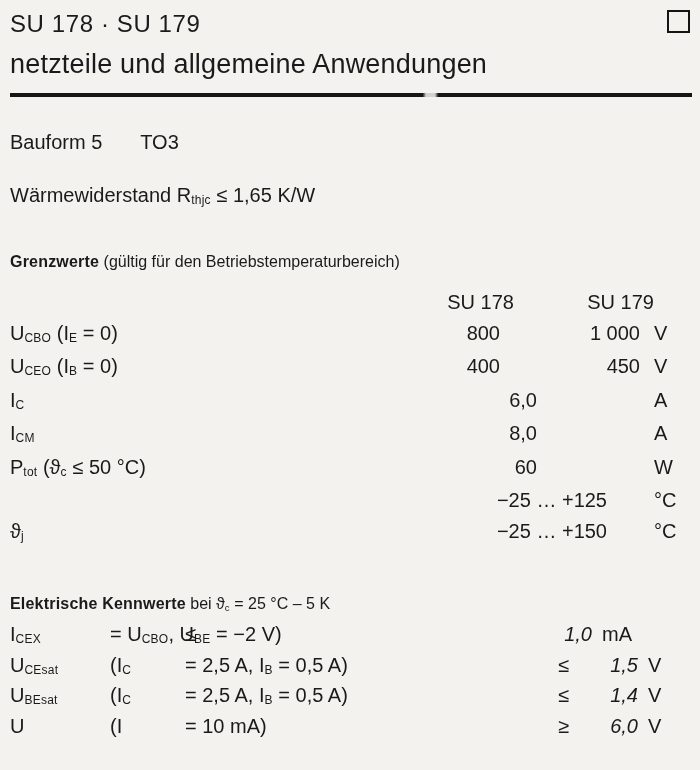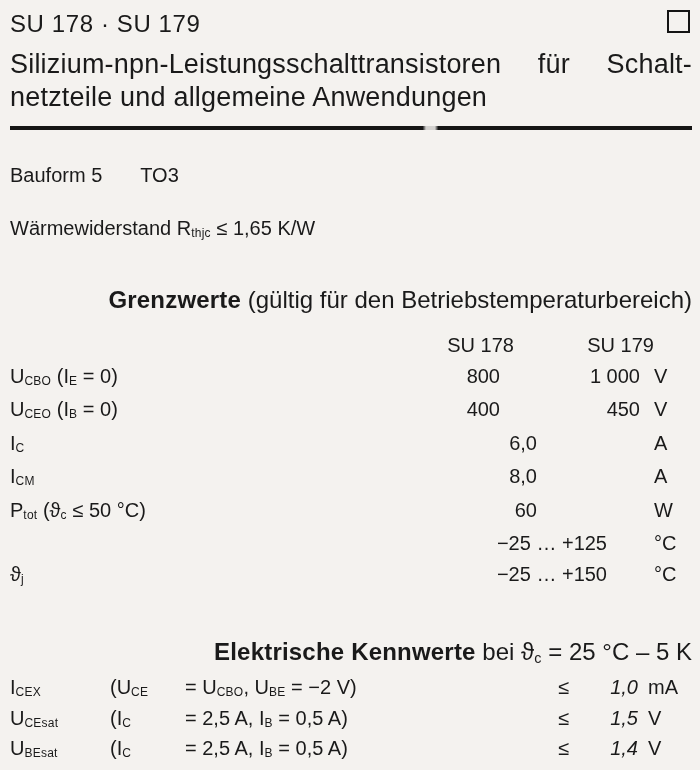--- a/index.html
+++ b/index.html
@@ -49,21 +49,21 @@
       #151515 0%, #151515 60.5%,
       rgba(21,21,21,0.15) 61%, rgba(21,21,21,0.15) 62.3%,
       #151515 62.8%, #151515 100%);
   }
 
   .body-text { font-size: 20px; }
 
   .bauform-line { margin-top: 34px; display: flex; gap: 38px; align-items: baseline; }
   .thermal-line { margin-top: 30px; }
 
-  .section-heading { margin-top: 46px; font-size: 24px; text-align: right; }
+  .section-heading { margin-top: 46px; font-size: 16px; }
   .section-heading b { font-weight: 700; letter-spacing: 0.2px; }
 
   
   .gtable { margin-top: 16px; }
   .grow {
     display: grid;
     grid-template-columns: 1fr 76px 140px 52px;
     align-items: baseline;
     line-height: 30.5px;
     font-size: 20px;
@@ -91,21 +91,20 @@
 </style>
 </head>
 <body>
 
 <div class="page">
 
   <div class="doc-title">SU 178 · SU 179</div>
   <div class="corner-box"></div>
 
   <div class="subtitle">
-    <div class="l1">Silizium-npn-Leistungsschalttransistoren für Schalt-</div>
     <div class="l2">netzteile und allgemeine Anwendungen</div>
   </div>
 
   <div class="rule-thick"></div>
 
   <div class="body-text bauform-line">
     <span>Bauform 5</span>
     <span>TO3</span>
   </div>
 
@@ -162,21 +161,20 @@
       </div>
   </div>
 
   <div class="section-heading">
     <b>Elektrische Kennwerte</b><span><span> bei ϑ</span><span class="sb">c</span><span> = 25 °C – 5 K</span></span>
   </div>
 
   <div class="ktable" id="kenn-rows">
       <div class="krow">
         <span><span>I</span><span class="sb">CEX</span></span>
-        <span class="cond-open"><span>(U</span><span class="sb">CE</span></span>
         <span class="cond-rest"><span>= U</span><span class="sb">CBO</span><span>, U</span><span class="sb">BE</span><span> = −2 V)</span></span>
         <span class="rel">≤</span>
         <span class="lim">1,0</span>
         <span class="unit">mA</span>
       </div>
       <div class="krow">
         <span><span>U</span><span class="sb">CEsat</span></span>
         <span class="cond-open"><span>(I</span><span class="sb">C</span></span>
         <span class="cond-rest"><span>= 2,5 A, I</span><span class="sb">B</span><span> = 0,5 A)</span></span>
         <span class="rel">≤</span>

